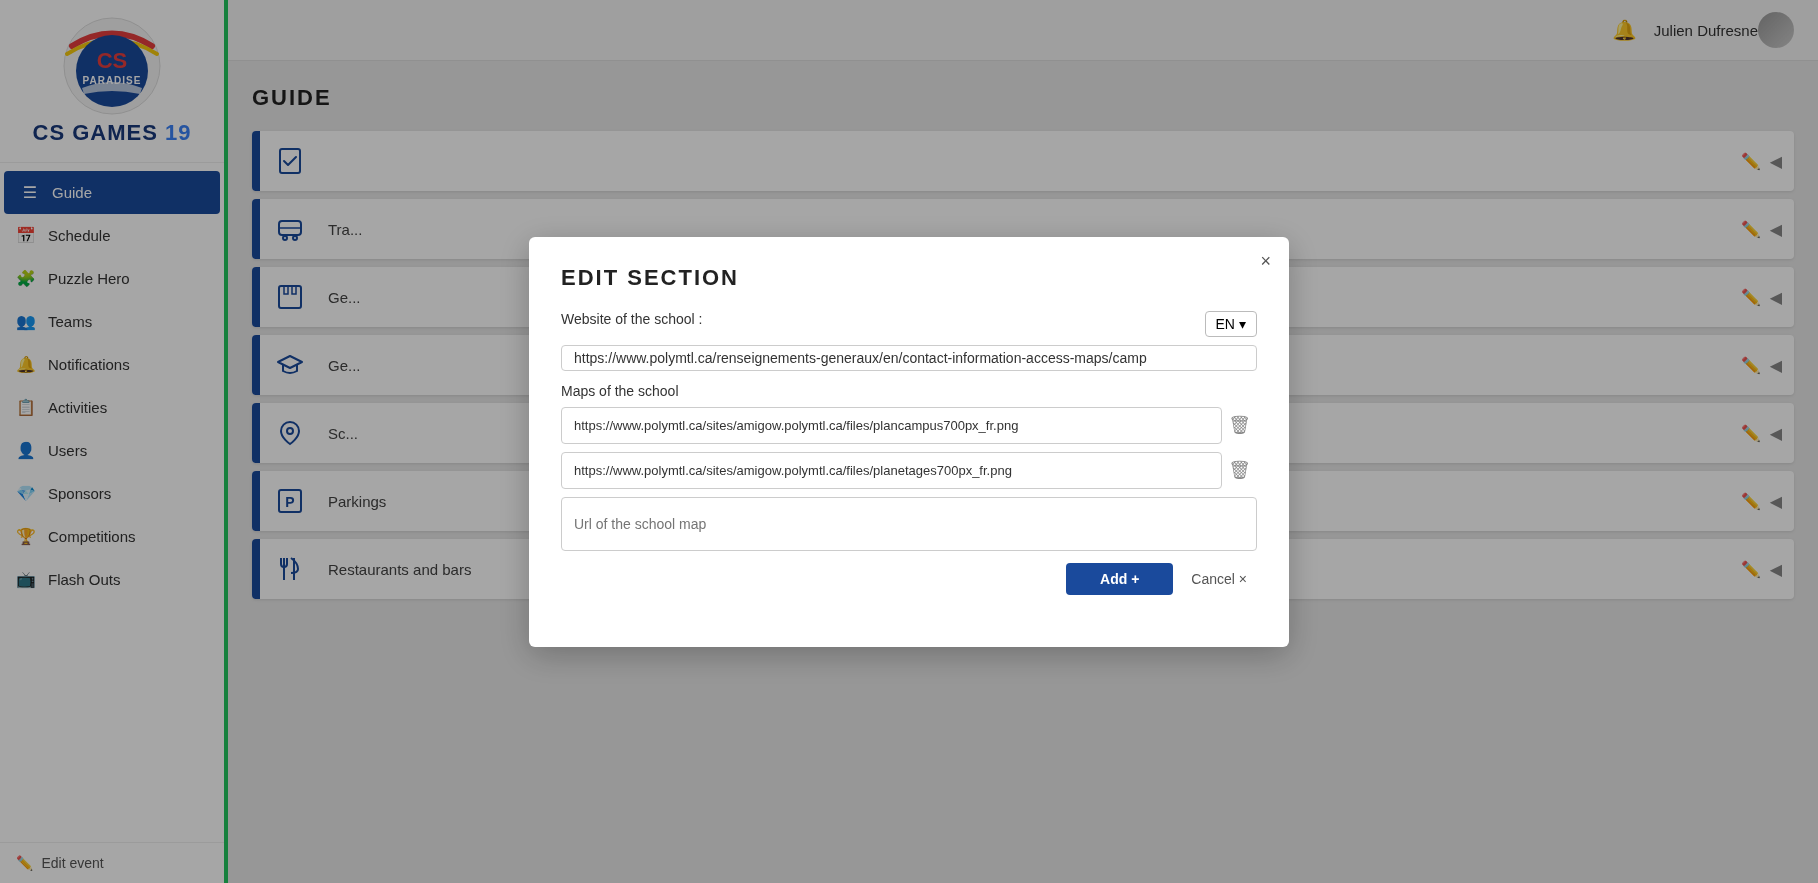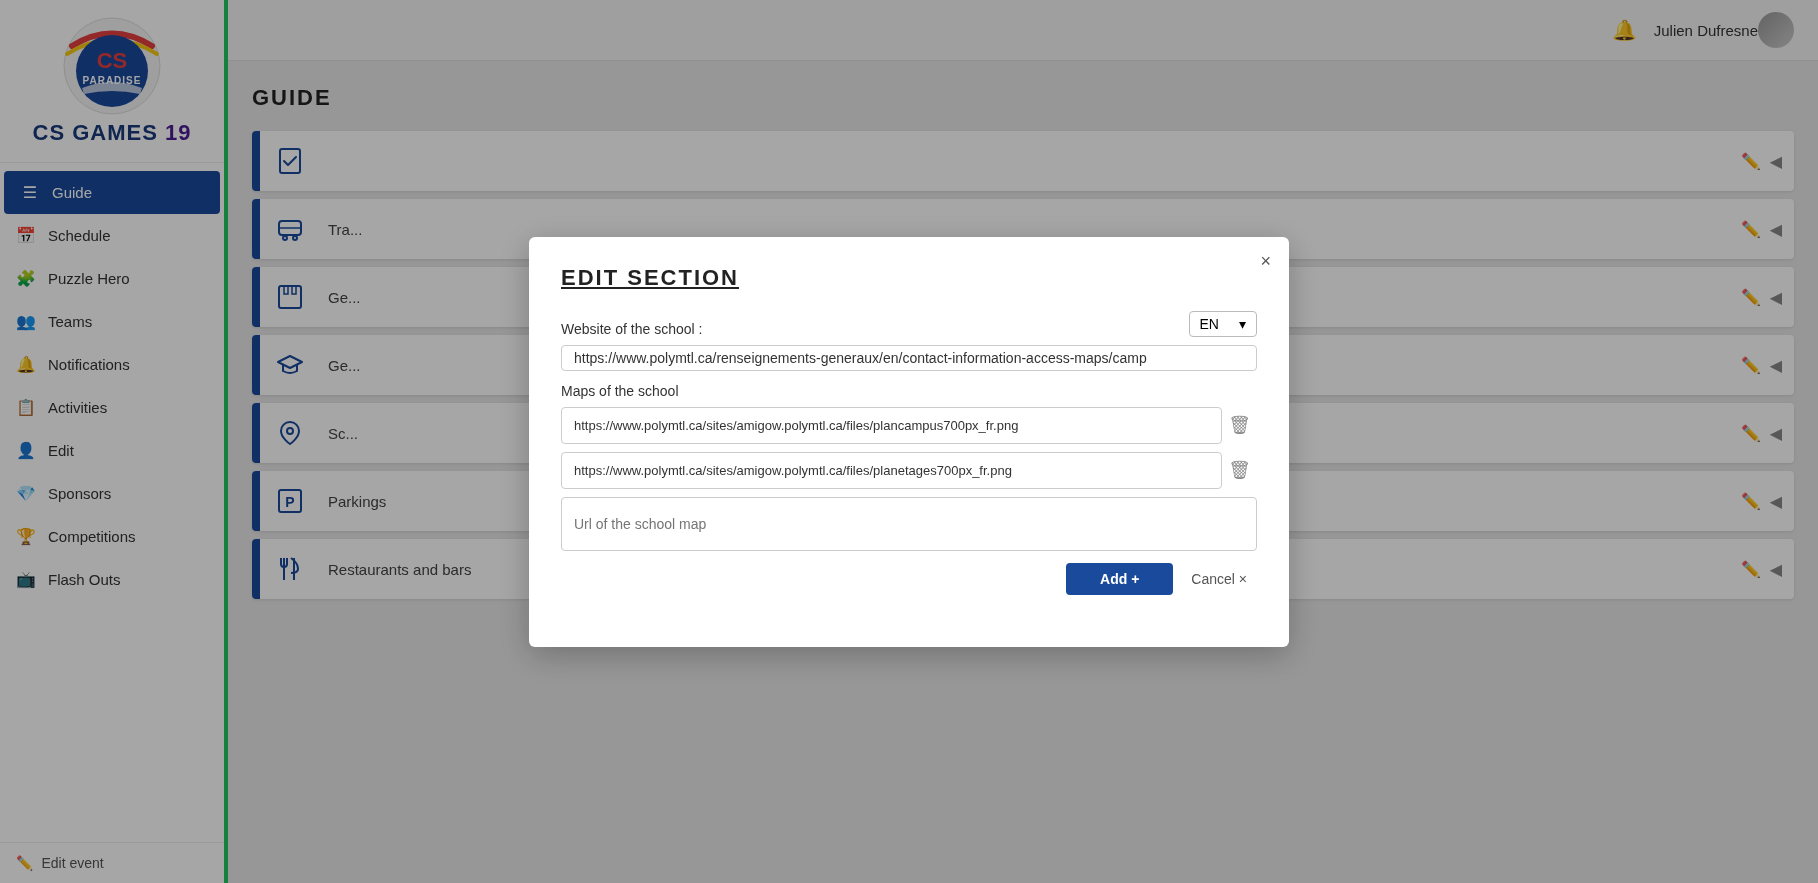--- a/index.html
+++ b/index.html
@@ -23,21 +23,21 @@
       border-bottom: 1px solid #eee;
     }
     .logo-svg { width: 120px; height: 100px; }
     .cs-games-title {
       font-size: 22px;
       font-weight: bold;
       color: #1a3a7c;
       letter-spacing: 1px;
       margin-top: 4px;
     }
-    .cs-games-title span { color: #4c1d95; }
+    .cs-games-title span { color: #3b82f6; }
 
     .sidebar-nav { flex: 1; padding: 8px 0; }
     .nav-item {
       display: flex;
       align-items: center;
       padding: 12px 16px;
       cursor: pointer;
       color: #333;
       font-size: 15px;
       gap: 12px;
@@ -166,40 +166,39 @@
       color: #555;
       background: none; border: none;
     }
     .modal-title {
       font-size: 22px;
       font-weight: bold;
       letter-spacing: 2px;
       text-transform: uppercase;
       color: #222;
       margin-bottom: 20px;
-      text-decoration: underline;
     }
 
     .form-row {
       display: flex;
-      align-items: flex-end;
+      align-items: flex-start;
       justify-content: space-between;
       margin-bottom: 8px;
     }
     .form-label { font-size: 14px; color: #333; }
     .lang-select {
       border: 1px solid #bbb;
       border-radius: 4px;
       padding: 4px 10px;
       font-size: 14px;
       cursor: pointer;
       background: #fff;
       display: flex;
       align-items: center;
-      gap: 20px;
+      gap: 4px;
     }
 
     .form-input {
       width: 100%;
       border: 1px solid #ccc;
       border-radius: 4px;
       padding: 4px 12px;
       font-size: 14px;
       color: #333;
       margin-bottom: 12px;
@@ -330,21 +329,21 @@
     <div class="nav-item">
       <span class="nav-icon">🔔</span>
       <span>Notifications</span>
     </div>
     <div class="nav-item">
       <span class="nav-icon">📋</span>
       <span>Activities</span>
     </div>
     <div class="nav-item">
       <span class="nav-icon">👤</span>
-      <span>Edit</span>
+      <span>Users</span>
     </div>
     <div class="nav-item">
       <span class="nav-icon">💎</span>
       <span>Sponsors</span>
     </div>
     <div class="nav-item">
       <span class="nav-icon">🏆</span>
       <span>Competitions</span>
     </div>
     <div class="nav-item">

